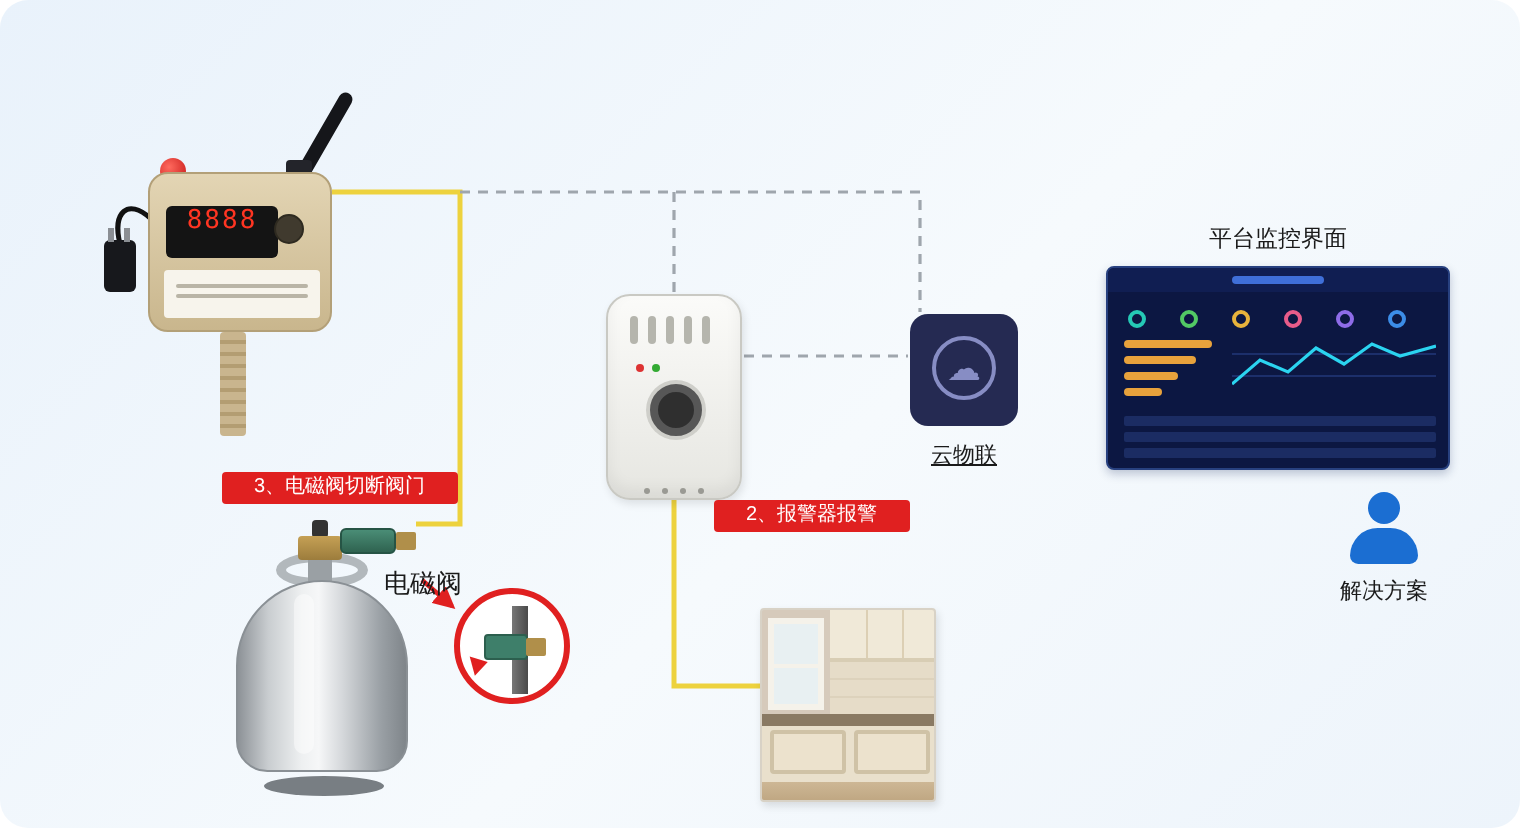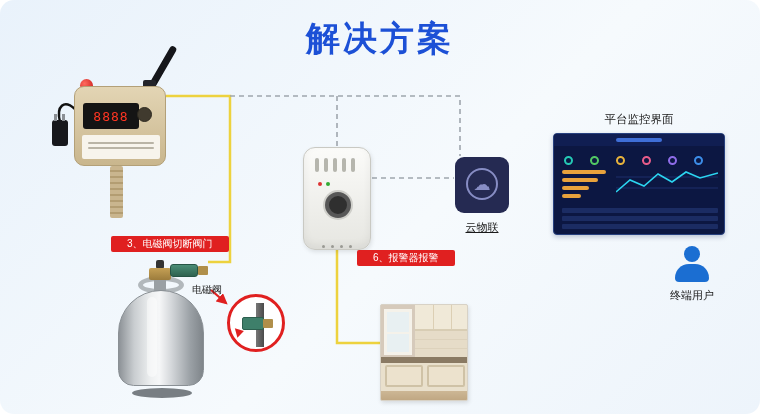--- a/index.html
+++ b/index.html
@@ -17,21 +17,21 @@
   
   .detector{position:absolute;left:50px;top:46px;width:150px;height:180px;z-index:2;}
   .det-antenna{position:absolute;left:96px;top:-6px;width:7px;height:50px;background:#15161a;
                border-radius:4px;transform:rotate(30deg);transform-origin:bottom center;}
   .det-antbase{position:absolute;left:93px;top:34px;width:13px;height:10px;background:#23242a;border-radius:2px;}
   .det-dome{position:absolute;left:30px;top:33px;width:13px;height:13px;border-radius:50%;
             background:radial-gradient(circle at 35% 35%,#ff6a5e,#c41414);}
   .det-body{position:absolute;left:24px;top:40px;width:92px;height:80px;border-radius:10px;
             background:linear-gradient(180deg,#e3d5b4,#c9b68d);border:1px solid #b3a078;}
   .det-screen{position:absolute;left:8px;top:16px;width:56px;height:26px;background:#141414;border-radius:3px;
-              display:flex;align-items:center;justify-content:center;}
+              display:flex;align-items:flex-start;justify-content:center;}
   .det-screen span{font-family:"DejaVu Sans Mono",monospace;font-size:13px;color:#ff3522;letter-spacing:1px;}
   .det-sensor{position:absolute;left:62px;top:20px;width:15px;height:15px;border-radius:50%;
               background:#403a2e;border:1px solid #2e2a20;}
   .det-label{position:absolute;left:7px;top:48px;width:78px;height:24px;background:#f7f4ec;border-radius:2px;padding:4px 6px;}
   .det-label i{display:block;height:2px;background:#b9b4a6;margin:3px 0;border-radius:1px;}
   .det-pipe{position:absolute;left:60px;top:120px;width:13px;height:52px;
             background:repeating-linear-gradient(180deg,#c9b58e 0 4px,#b39d72 4px 6px);border-radius:2px;}
   .det-plug{position:absolute;left:2px;top:74px;width:16px;height:26px;background:#17181c;border-radius:3px;}
   .det-prong{position:absolute;width:3px;height:7px;background:#8b8f94;top:68px;}
   .det-cord{position:absolute;left:0;top:0;}
@@ -98,42 +98,41 @@
   .mv-green{position:absolute;left:12px;top:20px;width:22px;height:13px;background:#3e7f6a;border:1px solid #2c5f4e;border-radius:2px;}
   .mv-brass{position:absolute;left:33px;top:22px;width:10px;height:9px;background:#b08f4a;border-radius:1px;}
   .mv-arrow{position:absolute;left:6px;top:30px;width:0;height:0;border-left:8px solid #e02020;
             border-top:5px solid transparent;border-bottom:5px solid transparent;transform:rotate(-15deg);}
 
   
   .badge{position:absolute;background:#e02020;color:#fff;font-size:10px;line-height:16px;
          padding:0 16px;border-radius:2px;z-index:4;white-space:nowrap;}
   .badge3{left:111px;top:236px;}
   .badge2{left:357px;top:250px;}
-  .valve-label{position:absolute;left:192px;top:283px;font-size:10px;color:#1a1a1a;z-index:4;}
+  .valve-label{position:absolute;left:192px;top:283px;font-size:13px;color:#1a1a1a;z-index:4;}
 
   
   .kitchen{position:absolute;left:380px;top:304px;width:88px;height:97px;border:1px solid #d8d2c6;border-radius:2px;
            background:#d6cabb;overflow:hidden;z-index:2;box-shadow:1px 2px 4px rgba(0,0,0,.12);}
   .k-window{position:absolute;left:3px;top:4px;width:28px;height:46px;background:#e8f0f2;border:3px solid #f5f2ea;}
   .k-window i{position:absolute;left:0;top:50%;width:100%;height:2px;background:#f5f2ea;display:block;}
   .k-cab-top{position:absolute;left:34px;top:0;width:54px;height:26px;background:#f0e9d8;border-bottom:2px solid #d8cdb4;}
   .k-cab-top i{position:absolute;top:0;width:1px;height:100%;background:#dccfb4;display:block;}
   .k-tiles{position:absolute;left:34px;top:26px;width:54px;height:26px;
            background:repeating-linear-gradient(0deg,#e6dcc8 0 8px,#ddd2bc 8px 9px);}
   .k-counter{position:absolute;left:0;top:52px;width:88px;height:6px;background:#8a7a63;}
   .k-cab-bottom{position:absolute;left:0;top:58px;width:88px;height:28px;background:#e9e0cc;}
   .k-door{position:absolute;top:2px;width:38px;height:22px;border:2px solid #cfc2a6;background:#ece2cd;border-radius:2px;}
   .k-floor{position:absolute;left:0;top:86px;width:88px;height:11px;background:linear-gradient(#cdb795,#bda47f);}
 </style>
 </head>
 <body>
 
 <div class="stage">
 
-  <div class="title">解决方案</div>
 
   <svg class="lines" width="760" height="414" viewBox="0 0 760 414">
     <defs>
       <marker id="arrowred" viewBox="0 0 10 10" refX="8" refY="5" markerWidth="5" markerHeight="5" orient="auto">
         <path d="M0,0 L10,5 L0,10 z" fill="#e02020"></path>
       </marker>
     </defs>
     <polyline points="166,96 230,96 230,262 208,262" fill="none" stroke="#edd23e" stroke-width="2.5"></polyline>
     <polyline points="337,250 337,343 380,343" fill="none" stroke="#edd23e" stroke-width="2.5"></polyline>
     <polyline points="230,96 460,96 460,156" fill="none" stroke="#9fa6ad" stroke-width="1.6" stroke-dasharray="5 4"></polyline>
@@ -202,21 +201,21 @@
     <div class="dash-rows">
         <i></i>
         <i></i>
         <i></i>
       </div>
   </div>
 
   <div class="user" style="left:657px;">
     <div class="head"></div>
     <div class="torso"></div>
-    <div class="ulabel">终端用户</div>
+    <div class="ulabel">解决方案</div>
   </div>
 
   <div class="cylinder">
     <div class="cyl-cap"></div>
     <div class="cyl-collar"></div>
     <div class="cyl-stem"></div>
     <div class="cyl-tee"></div>
     <div class="cyl-sol"></div>
     <div class="cyl-nut"></div>
     <div class="cyl-body">
@@ -228,21 +227,21 @@
   <div class="badge badge3">3、电磁阀切断阀门</div>
   <div class="valve-label">电磁阀</div>
 
   <div class="zoom-circle">
     <div class="mv-pipe"></div>
     <div class="mv-green"></div>
     <div class="mv-brass"></div>
     <div class="mv-arrow"></div>
   </div>
 
-  <div class="badge badge2">6、报警器报警</div>
+  <div class="badge badge2">2、报警器报警</div>
 
   <div class="kitchen">
     <div class="k-cab-top">
       <i style="left:18px;"></i>
         <i style="left:36px;"></i>
     </div>
     <div class="k-tiles"></div>
     <div class="k-window">
         <i></i>
       </div>

